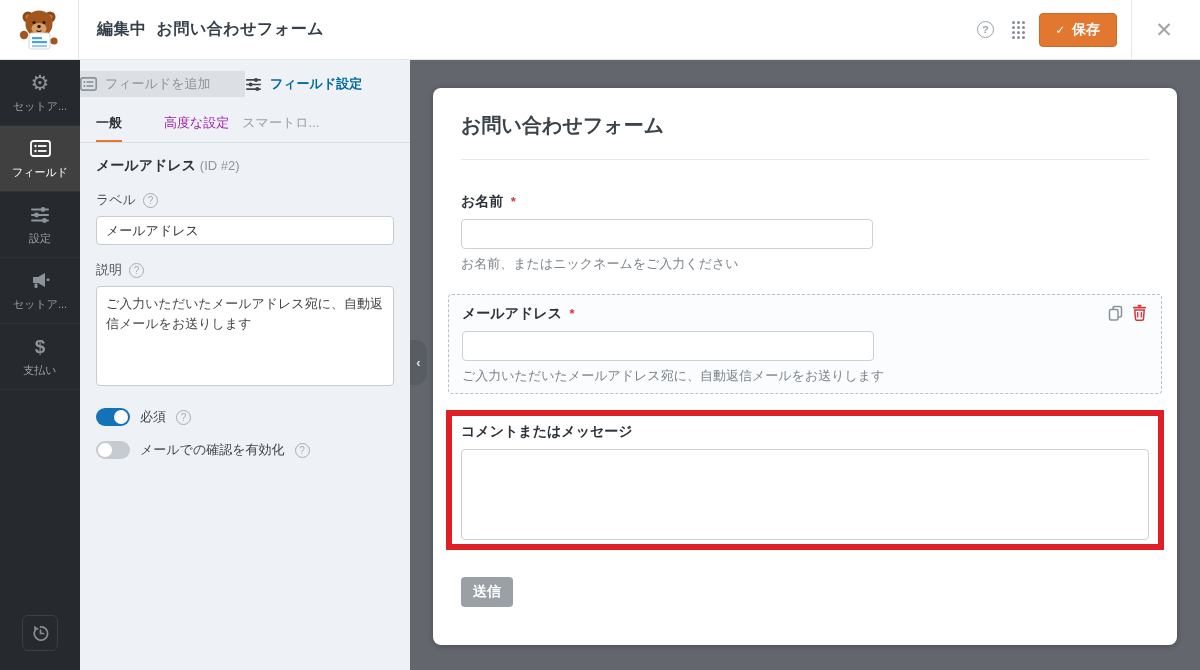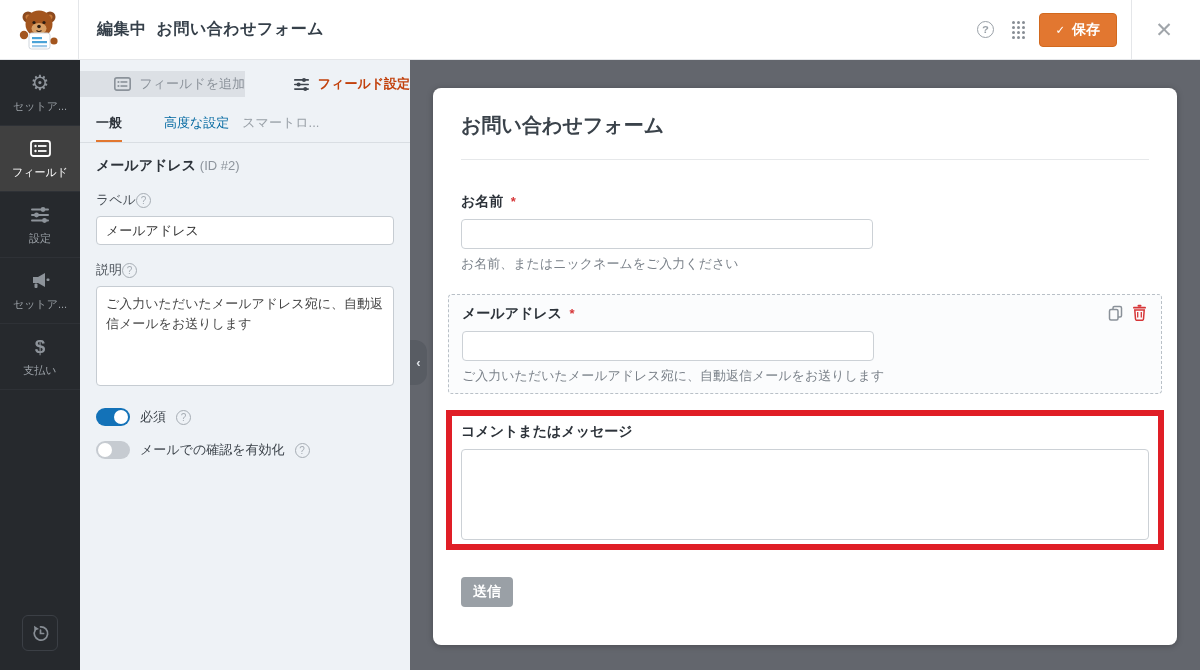--- a/index.html
+++ b/index.html
@@ -42,35 +42,35 @@
   .side-item.active .ic { color:#ffffff; }
   .gear-glyph { font-size:21px; line-height:1; }
   .dollar-glyph { font-size:19px; font-weight:bold; line-height:1; }
   .history-btn { position:absolute; left:22px; bottom:19px; width:36px; height:36px;
     border:1px solid #3b3f45; border-radius:6px; display:flex; align-items:center; justify-content:center;
     cursor:pointer; }
 
   
   .panel { position:absolute; top:60px; left:80px; bottom:0; width:330px; background:#eef2f6; z-index:3; }
   .panel-tabs { display:flex; height:37px; }
-  .panel-tab { flex:1; display:flex; align-items:center; justify-content:flex-end; gap:8px;
+  .panel-tab { flex:1; display:flex; align-items:center; justify-content:flex-start; gap:8px;
     font-size:13px; cursor:pointer;margin-top:11px; }
   .panel-tab.inactive { background:#dce0e5; color:#8b929a; }
-  .panel-tab.active { background:#eef2f6; color:#c2410c; font-weight:bold; }
+  .panel-tab.active { background:#eef2f6; color:#0369a1; font-weight:bold; }
   .subtabs { display:flex; align-items:flex-end; padding:0 0 0 16px; height:46px;
     border-bottom:1px solid #d9dee3; }
-  .subtab { font-size:13px; color:#0369a1; padding-bottom:10px; cursor:pointer; }
+  .subtab { font-size:13px; color:#a21caf; padding-bottom:10px; cursor:pointer; }
   .subtab.active { font-weight:bold; color:#2d333a; border-bottom:2px solid #e27730; padding-bottom:8px; }
   .subtab.s2 { margin-left:42px; }
   .subtab.s3 { margin-left:13px; color:#9aa1a8; }
   .panel-body { padding:14px 16px; }
   .field-title-row { font-size:14px; color:#2d333a; margin-bottom:16px; }
   .field-title-row b { font-weight:bold; }
   .field-title-row .fid { color:#8d949c; font-weight:normal; font-size:13px; }
-  .opt-label { display:flex; align-items:center; font-size:13px; color:#4a5158; margin-bottom:7px; }
+  .opt-label { display:flex; align-items:center; gap:7px; font-size:13px; color:#4a5158; margin-bottom:7px; }
   .mini-help { width:15px; height:15px; border:1px solid #a6adb4; border-radius:50%; font-size:10px;
     color:#a6adb4; display:flex; align-items:center; justify-content:center; cursor:pointer; flex:none; }
   .panel-input { width:100%; height:29px; border:1px solid #c6ccd2; border-radius:4px; background:#fff;
     font-size:13px; color:#333; padding:0 9px; margin-bottom:16px;
     font-family:"Liberation Sans","DejaVu Sans",sans-serif; }
   .panel-textarea { width:100%; height:100px; border:1px solid #c6ccd2; border-radius:4px; background:#fff;
     font-size:13px; color:#444; padding:7px 9px; line-height:1.55; resize:none; margin-bottom:18px;
     font-family:"Liberation Sans","DejaVu Sans",sans-serif; }
   .toggle-row { display:flex; align-items:center; gap:10px; margin-bottom:15px; font-size:13px; color:#3c434a; }
   .toggle { width:34px; height:18px; border-radius:9px; position:relative; cursor:pointer; flex:none; }

